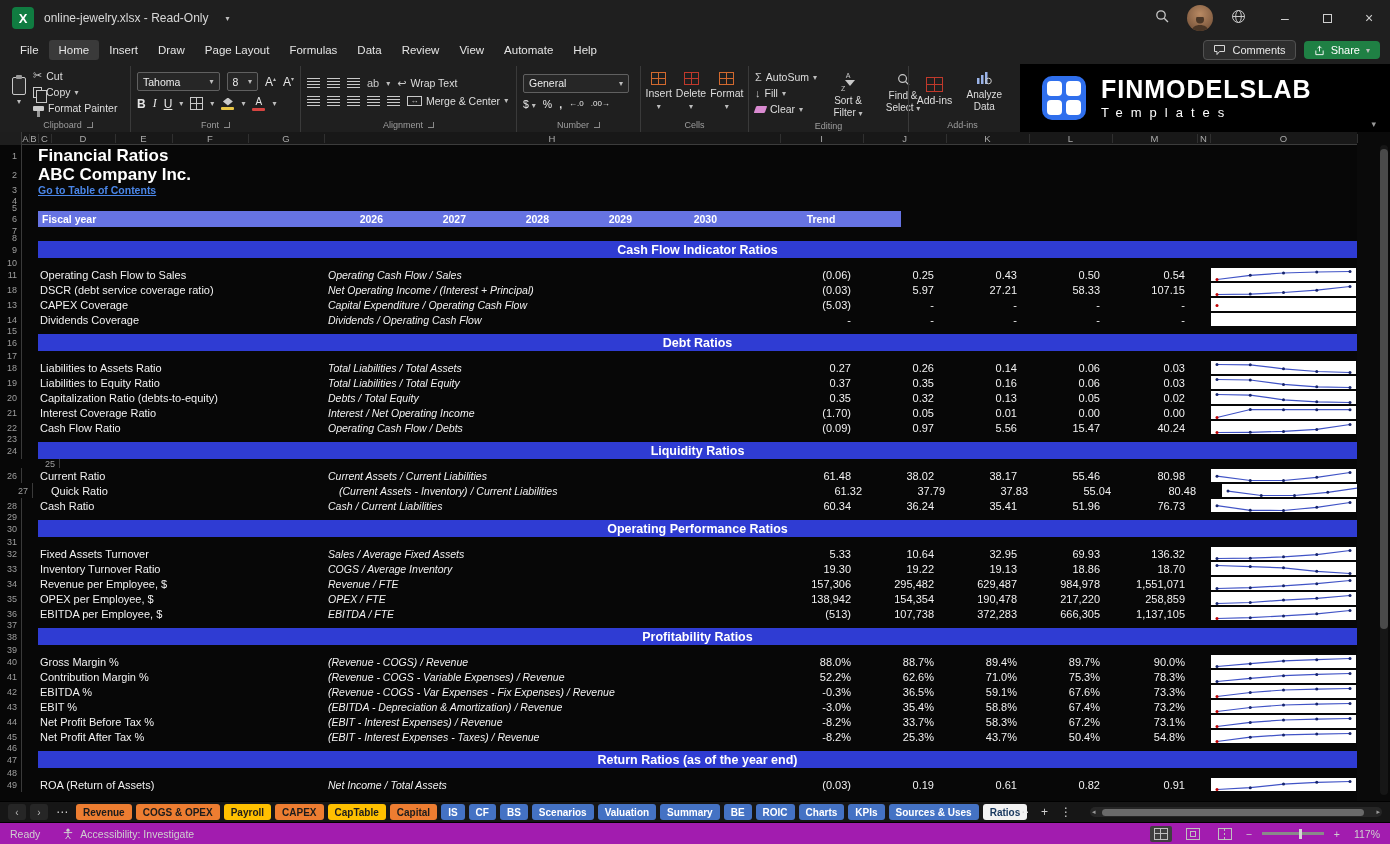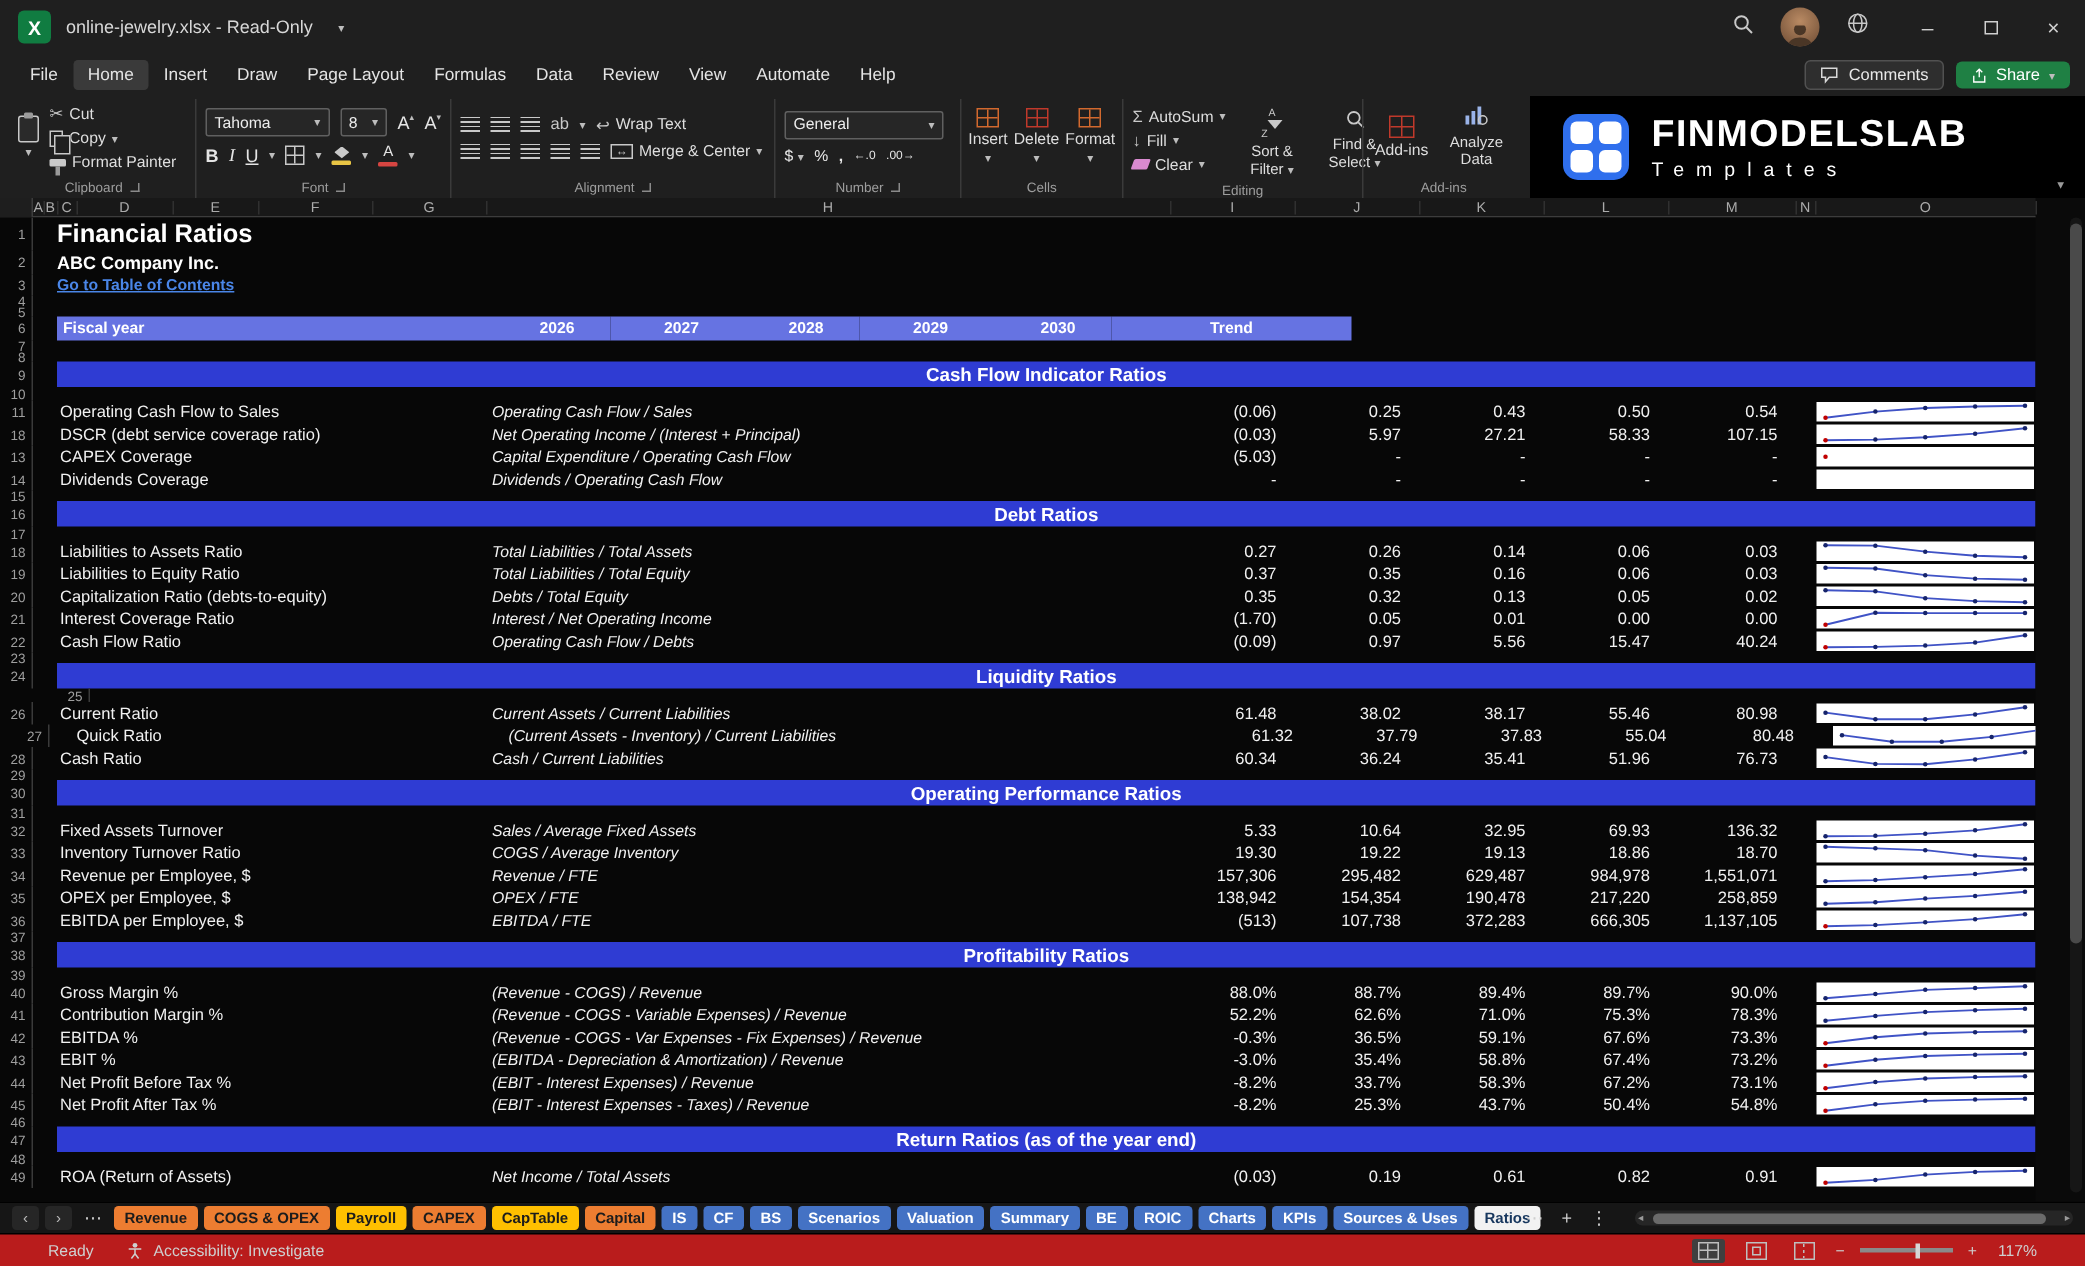--- a/index.html
+++ b/index.html
@@ -78,21 +78,21 @@
   .corner{position:absolute;left:0;top:0;width:22px;height:13px;border-right:1px solid #3c3c3c;background:#1e1e1e;}
   .colL{position:absolute;top:0;height:13px;line-height:13px;transform:translateX(-50%);}
   .coltick{position:absolute;top:2px;width:1px;height:9px;background:#303030;}
 
   
   .gridbody{position:absolute;top:145px;left:0;width:1357px;height:656px;background:#070707;overflow:hidden;}
   .row{display:flex;align-items:stretch;}
   .gutter{width:22px;flex:none;border-right:1px solid #3a3a3a;color:#9f9f9f;font-size:9px;display:flex;align-items:center;justify-content:flex-end;padding-right:4px;}
   .colspacer{width:16px;flex:none;}
   .sheet-title{font-size:17px;font-weight:bold;color:#fff;display:flex;align-items:center;}
-  .company{font-size:12px;font-weight:bold;color:#fff;display:flex;align-items:center;}
+  .company{font-size:17px;font-weight:bold;color:#fff;display:flex;align-items:center;}
   .toc{font-size:10.5px;font-weight:bold;text-decoration:underline;display:flex;align-items:center;}
   .hdr-cell{color:#fff;font-weight:bold;font-size:10.5px;display:flex;align-items:center;flex:none;}
   .hdr-cell.pl{padding-left:4px;}
   .hdr-cell.ctr{justify-content:center;}
   .hdr-cell.yr{justify-content:flex-end;padding-right:24px;}
   .sec-band{width:1319px;color:#fff;font-weight:bold;font-size:12.5px;display:flex;align-items:center;justify-content:center;flex:none;}
   .d-name{width:286px;flex:none;font-size:11px;color:#f1f1f1;display:flex;align-items:center;padding-left:2px;}
   .d-note{width:456px;flex:none;font-size:10.5px;font-style:italic;color:#f1f1f1;display:flex;align-items:center;padding-left:4px;}
   .d-val{width:83px;flex:none;font-size:11px;color:#f1f1f1;display:flex;align-items:center;justify-content:flex-end;padding-right:12px;}
   .d-val.last{width:85px;}
@@ -105,21 +105,21 @@
   
   .tabbar{position:absolute;left:0;top:801px;width:100%;height:21px;background:#161616;display:flex;align-items:center;gap:4px;padding:0 8px;border-top:1px solid #000;}
   .nav-btn{width:18px;height:16px;background:#262626;border-radius:3px;color:#b9b9b9;font-size:10px;display:flex;align-items:center;justify-content:center;flex:none;}
   .sheet-tab{height:16px;border-radius:3px;padding:0 7px;font-size:10px;font-weight:bold;display:flex;align-items:center;flex:none;}
   .tab-util{color:#cfcfcf;font-size:12px;padding:0 4px;flex:none;}
   .hscroll{width:292px;height:10px;background:#262626;border-radius:5px;position:relative;margin-left:10px;display:flex;align-items:center;justify-content:space-between;padding:0 2px;flex:none;}
   .hthumb{position:absolute;left:12px;top:1.5px;height:7px;width:262px;background:#6a6a6a;border-radius:4px;}
   .harrow{font-size:7px;color:#9a9a9a;z-index:1;}
 
   
-  .statusbar{position:absolute;left:0;top:822px;width:100%;height:22px;background:#b91c1c;display:flex;align-items:center;font-size:10.5px;color:#cfcfcf;padding:0 32px;gap:22px;border-top:1px solid #000;}
+  .statusbar{position:absolute;left:0;top:822px;width:100%;height:22px;background:#a21caf;display:flex;align-items:center;font-size:10.5px;color:#cfcfcf;padding:0 10px;gap:22px;border-top:1px solid #000;}
   .acc{display:flex;align-items:center;gap:6px;}
   .sb-right{margin-left:auto;display:flex;align-items:center;gap:10px;}
   .vbtn{padding:2px 4px;border-radius:2px;display:flex;align-items:center;}
   .vbtn.active{background:#3f3f3f;}
   .vic{width:14px;height:12px;border:1px solid #bfbfbf;position:relative;display:inline-block;}
   .vic.grid{background-image:linear-gradient(#bfbfbf,#bfbfbf),linear-gradient(#bfbfbf,#bfbfbf);background-size:1px 100%,100% 1px;background-position:center,center;background-repeat:no-repeat;}
   .vic.page::after{content:'';position:absolute;inset:2px 3px;border:1px solid #bfbfbf;}
   .vic.brk{background-image:repeating-linear-gradient(to bottom,#bfbfbf 0 2px,transparent 2px 4px);background-size:1px 100%;background-position:center;background-repeat:no-repeat;}
   .ztrack{width:62px;height:3px;background:#8a8a8a;position:relative;display:inline-block;}
   .zthumb{position:absolute;left:60%;top:-3.5px;width:3px;height:10px;background:#d6d6d6;}

